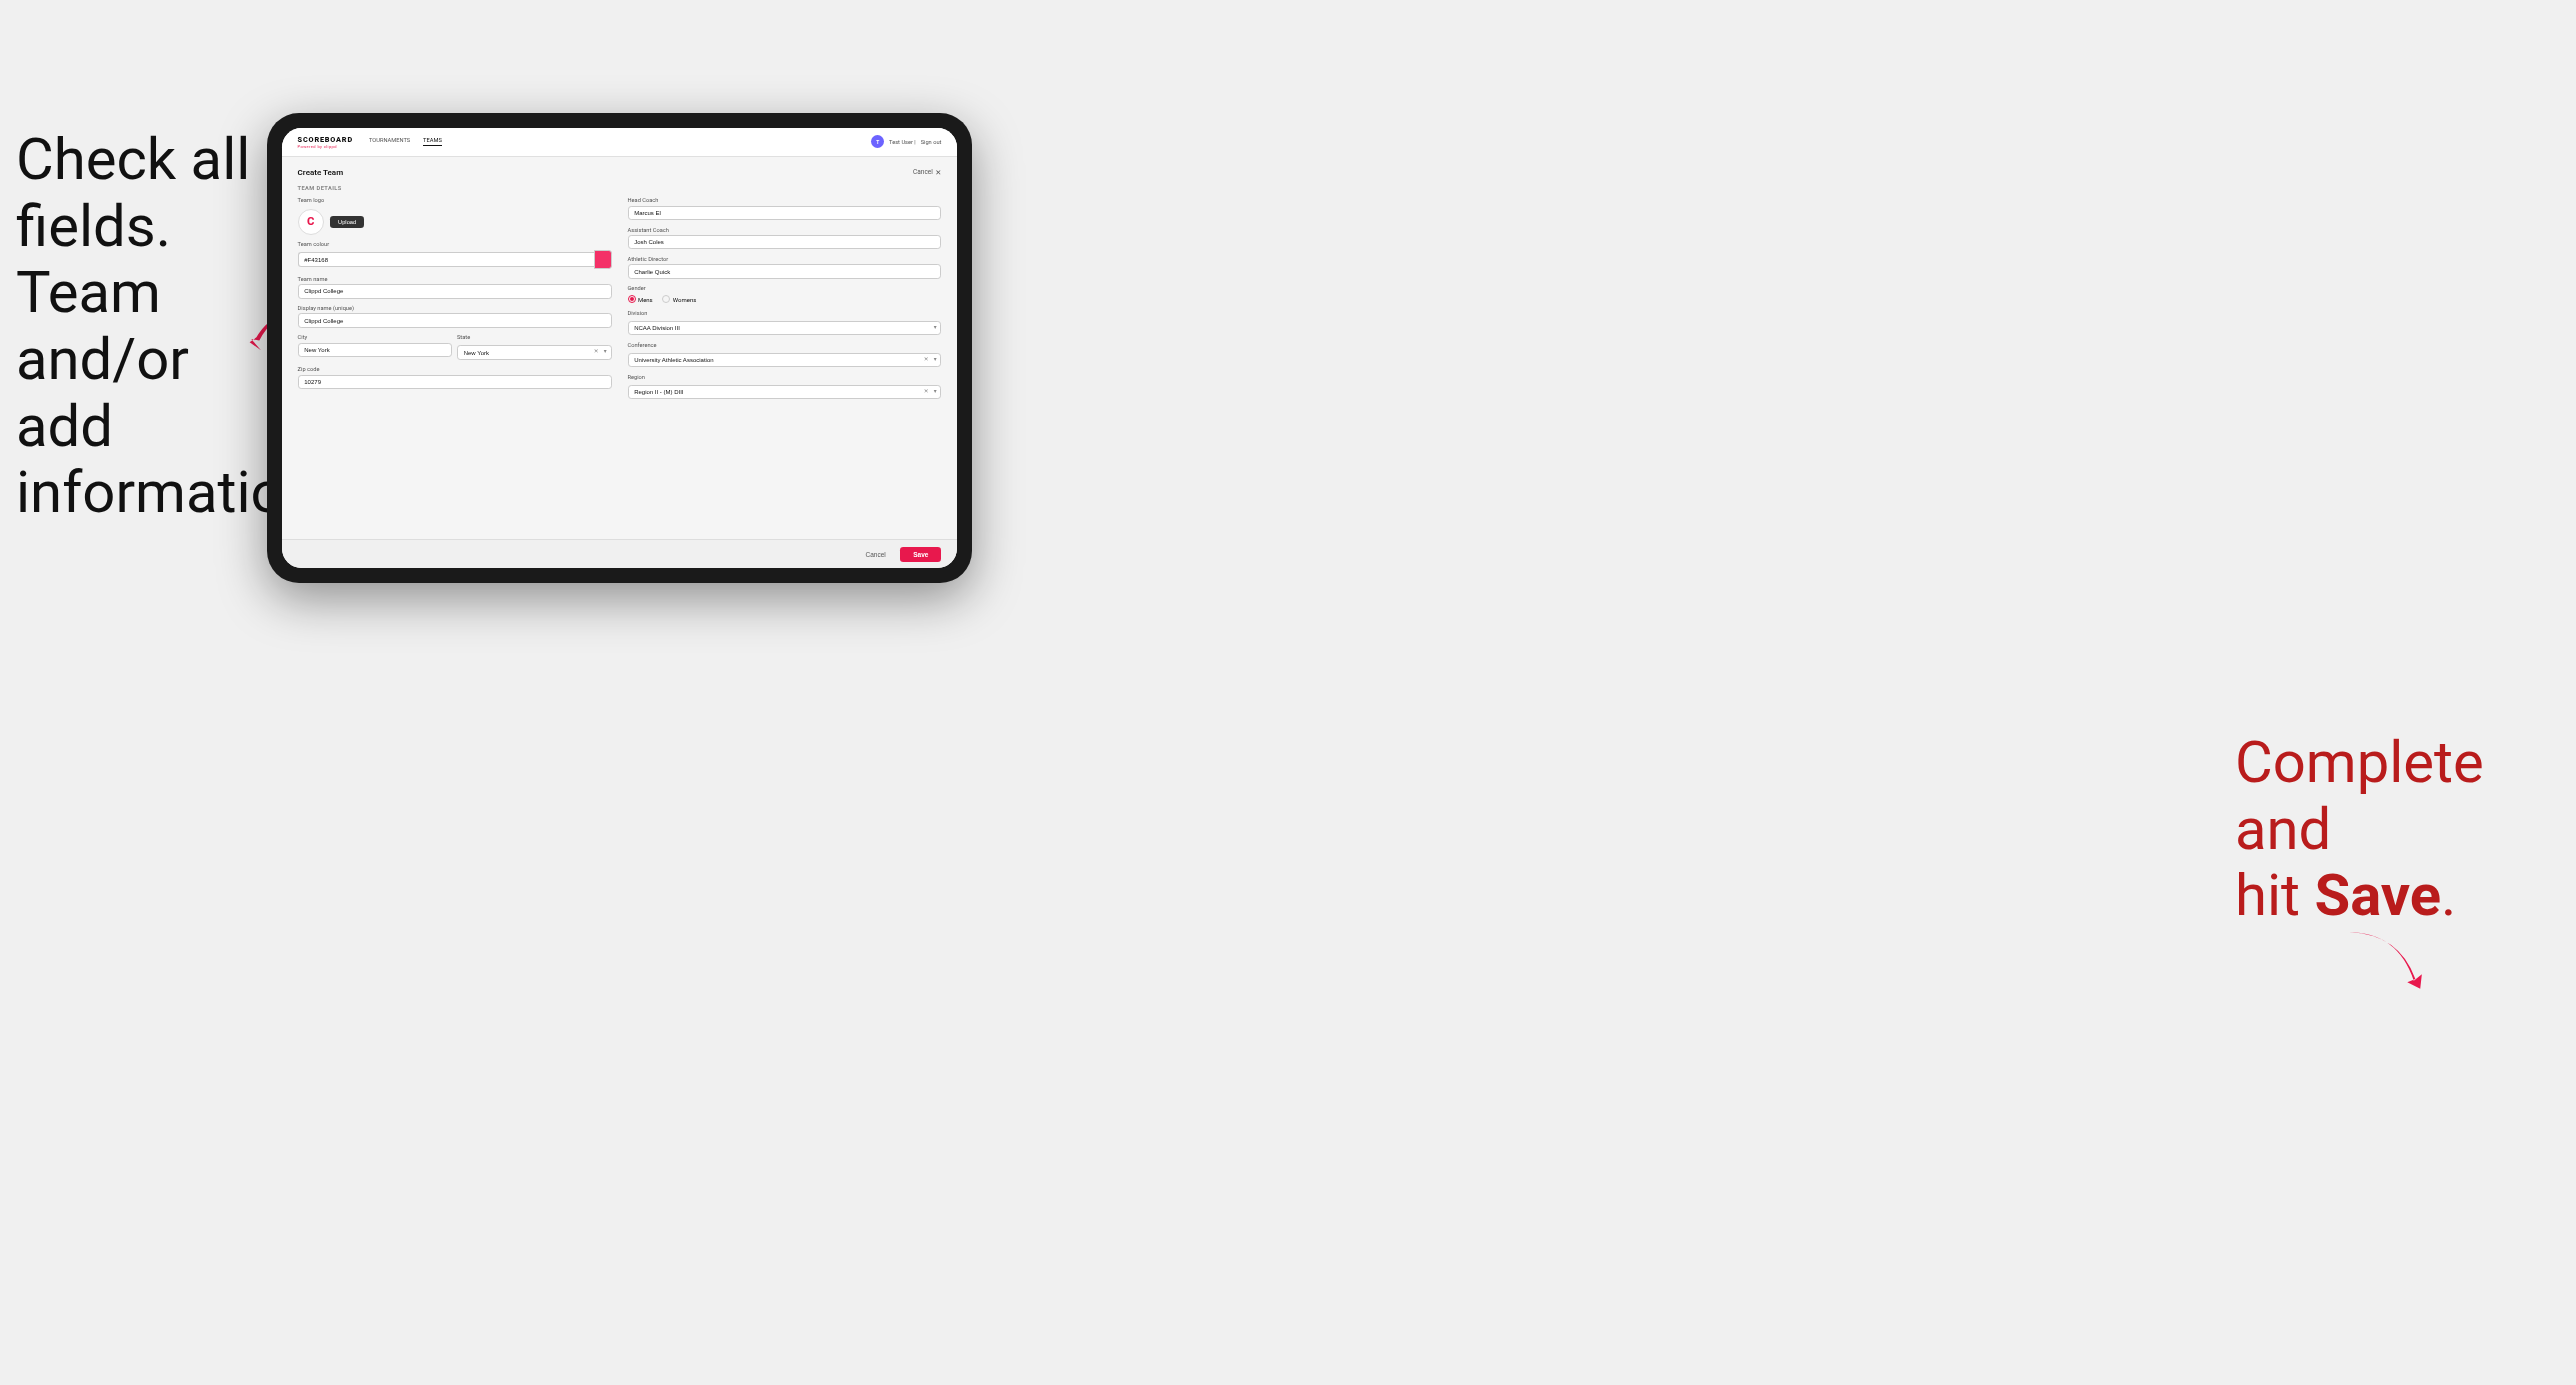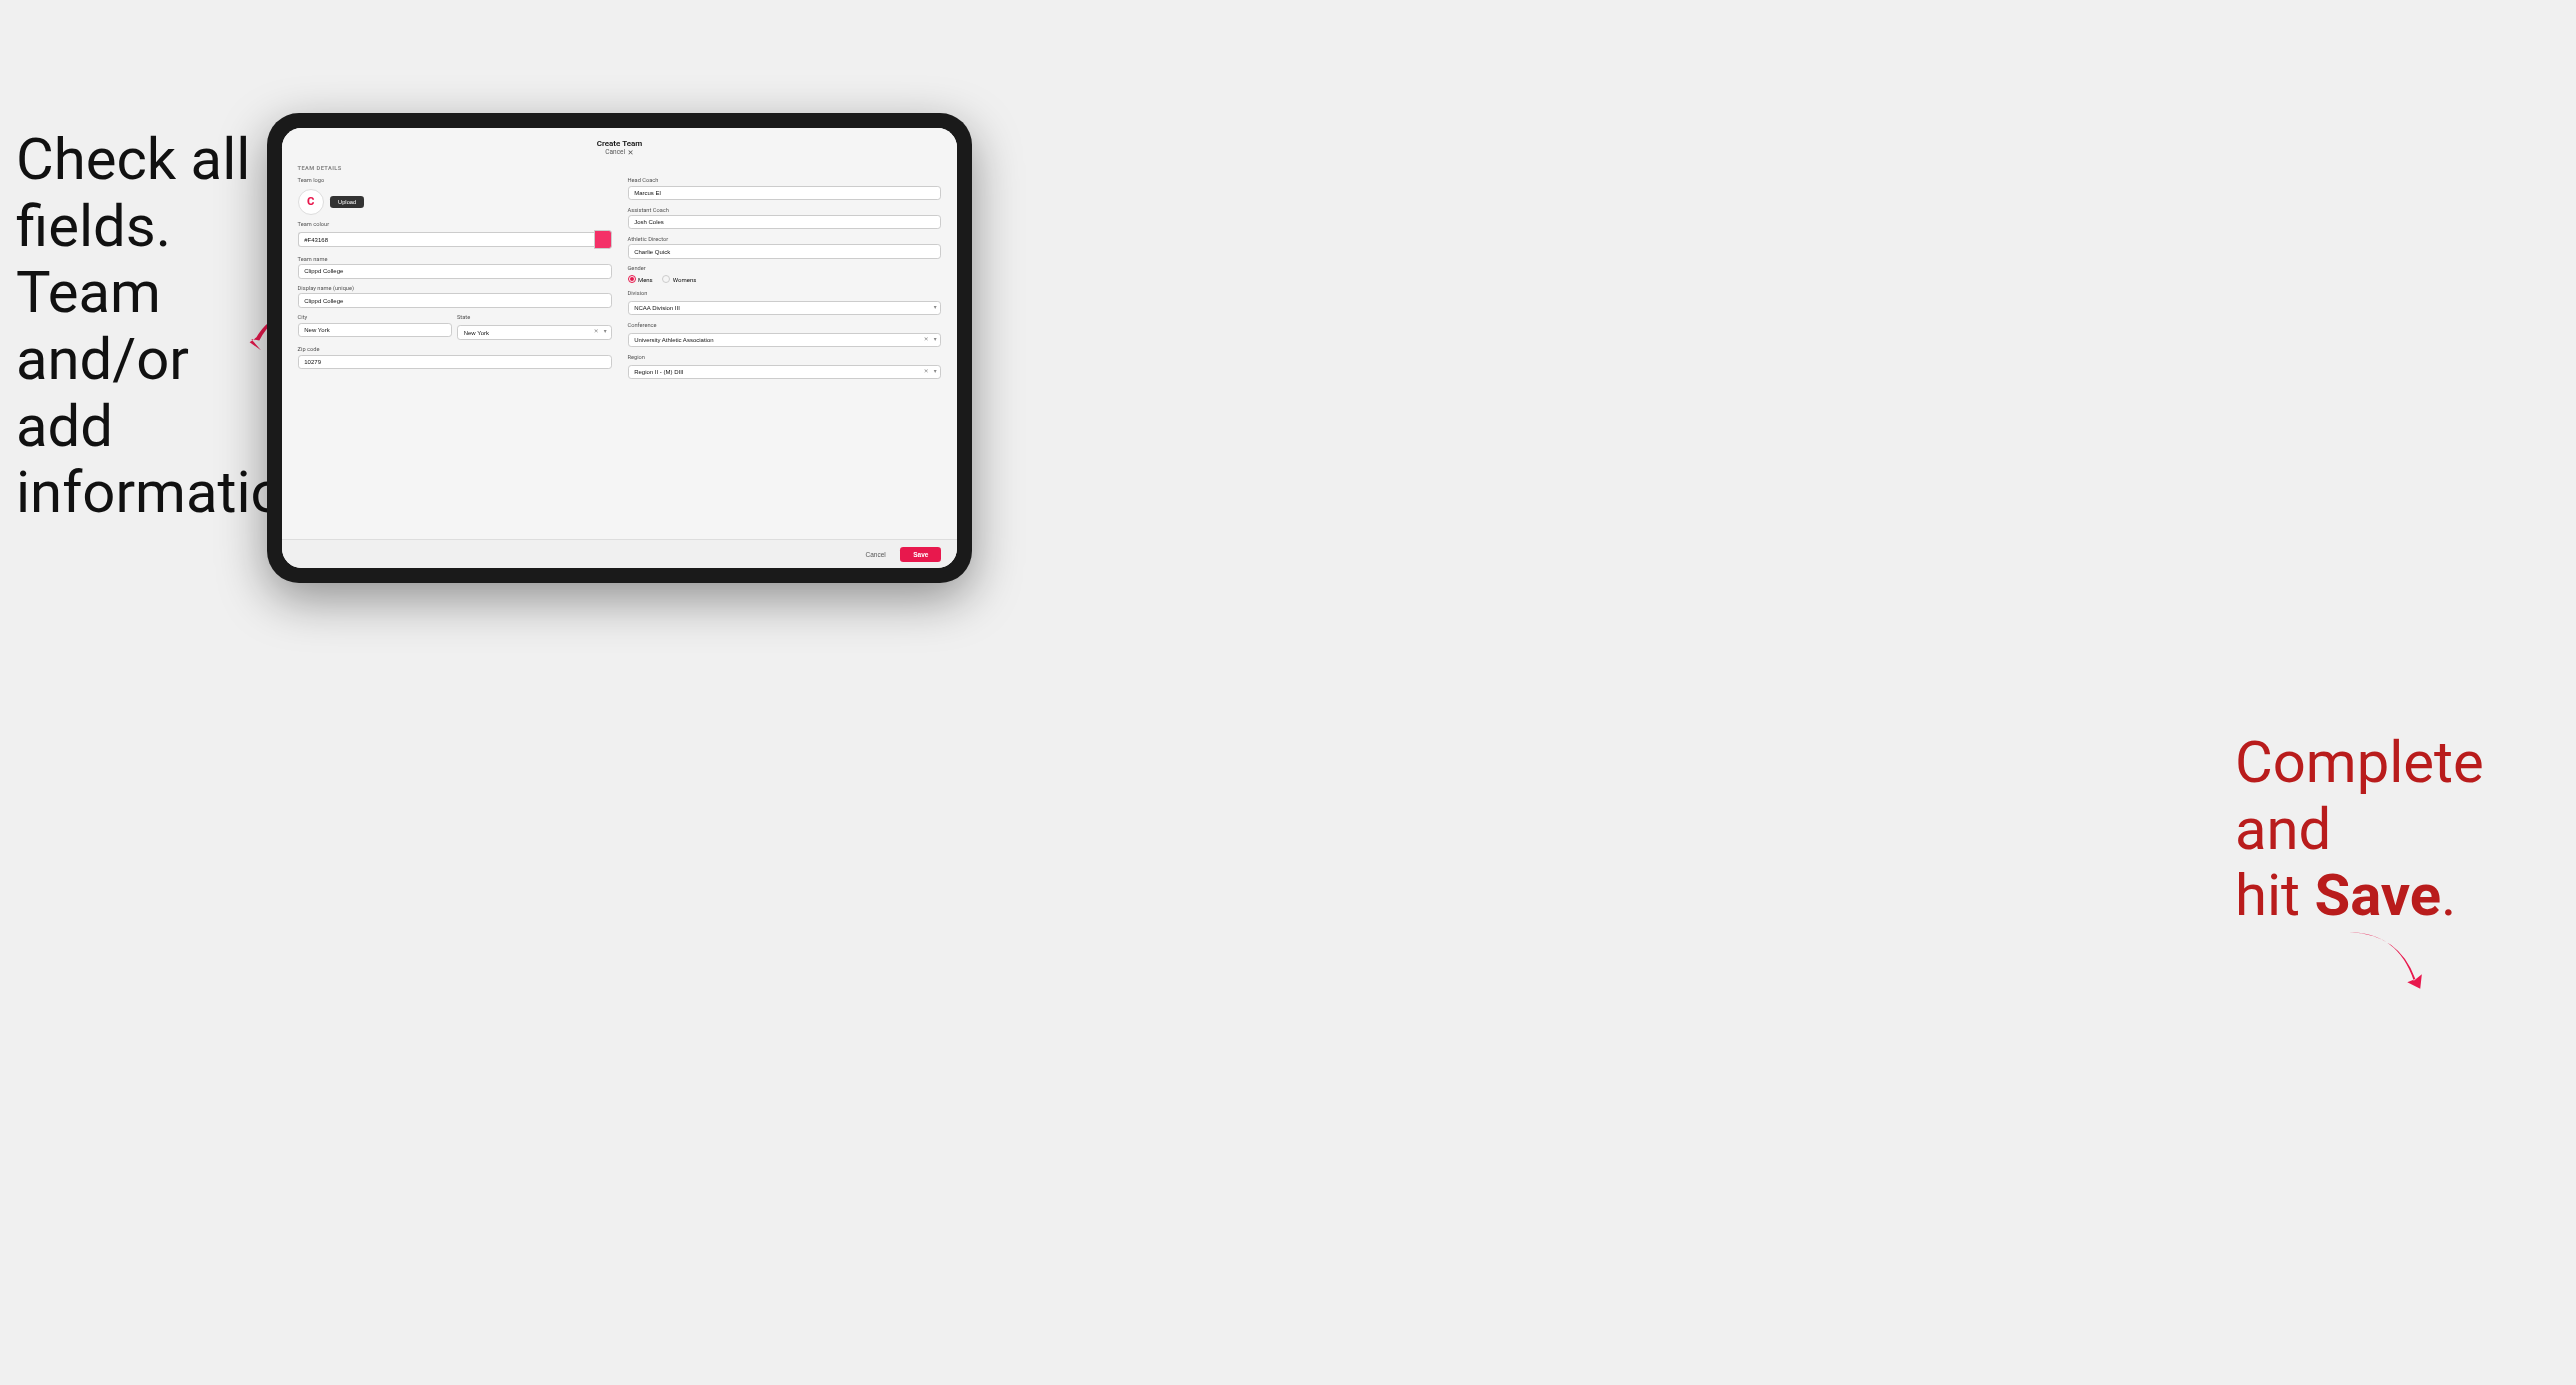--- a/index.html
+++ b/index.html
@@ -139,21 +139,20 @@
       overflow: auto;
       padding: 11.3px 16px;
       background: #f5f5f5;
     }
 
     .page-title-row {
       display: flex;
       justify-content: space-between;
       align-items: center;
       margin-bottom: 8px;
-      flex-direction: column;
     }
     .page-title {
       font-size: 8px;
       font-weight: 600;
       color: #111;
     }
     .cancel-link {
       font-size: 6.5px;
       color: #555;
       cursor: pointer;
@@ -370,20 +369,35 @@
   <span>hit </span><strong>Save</strong><span>.</span>
 </div>
 
 <svg class="arrow-right" width="105" height="89" viewBox="0 0 130 110">
   <path d="M 20 20 Q 80 20 100 80 L 110 72 L 108 90 L 92 82 L 102 78 Q 82 22 20 20 Z" fill="#e8184d"></path>
 </svg>
 
 <div class="tablet-frame">
   <div class="tablet-screen">
 
+    <nav class="navbar">
+      <div class="navbar-brand">
+        <span class="brand-title">SCOREBOARD</span>
+        <span class="brand-sub">Powered by clippd</span>
+      </div>
+      <div class="nav-links">
+        <a class="nav-link">TOURNAMENTS</a>
+        <a class="nav-link active">TEAMS</a>
+      </div>
+      <div class="navbar-right">
+        <div class="user-avatar-small">T</div>
+        <span>Test User |</span>
+        <a style="cursor:pointer;color:#555;text-decoration:none;font-size:5.7px;">Sign out</a>
+      </div>
+    </nav>
 
     <div class="main-content">
 
       <div class="page-title-row">
         <span class="page-title">Create Team</span>
         <span class="cancel-link">
           <span>Cancel</span>
           <span style="font-size:7.3px;">✕</span>
         </span>
       </div>

